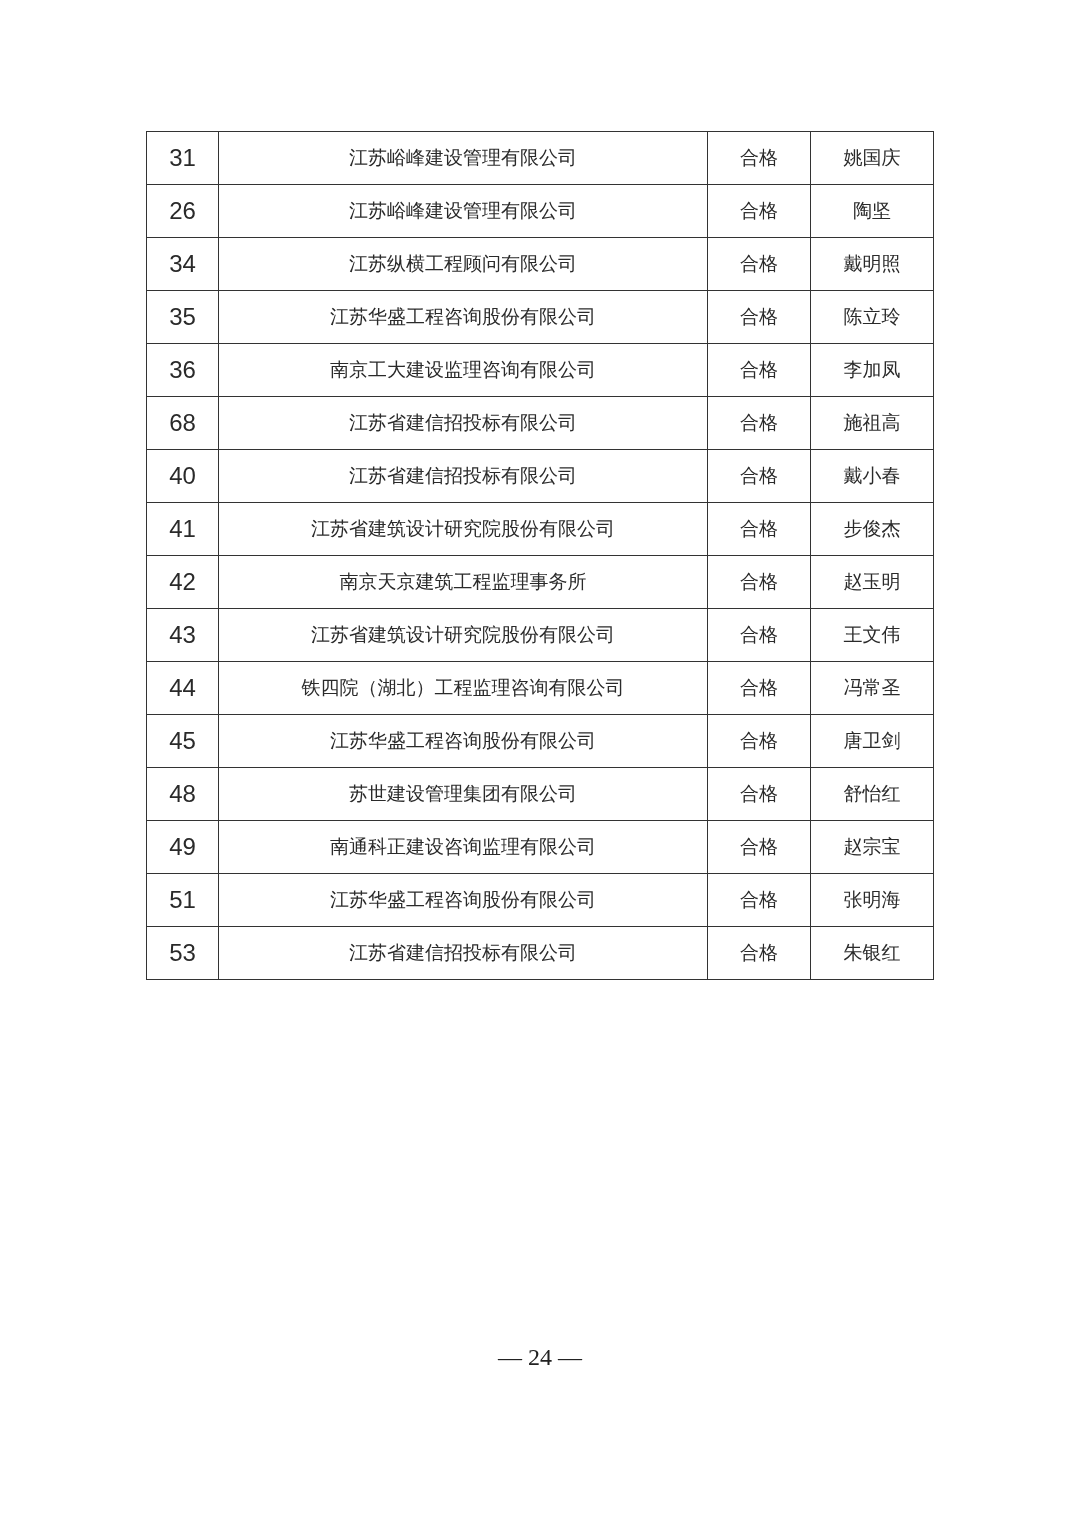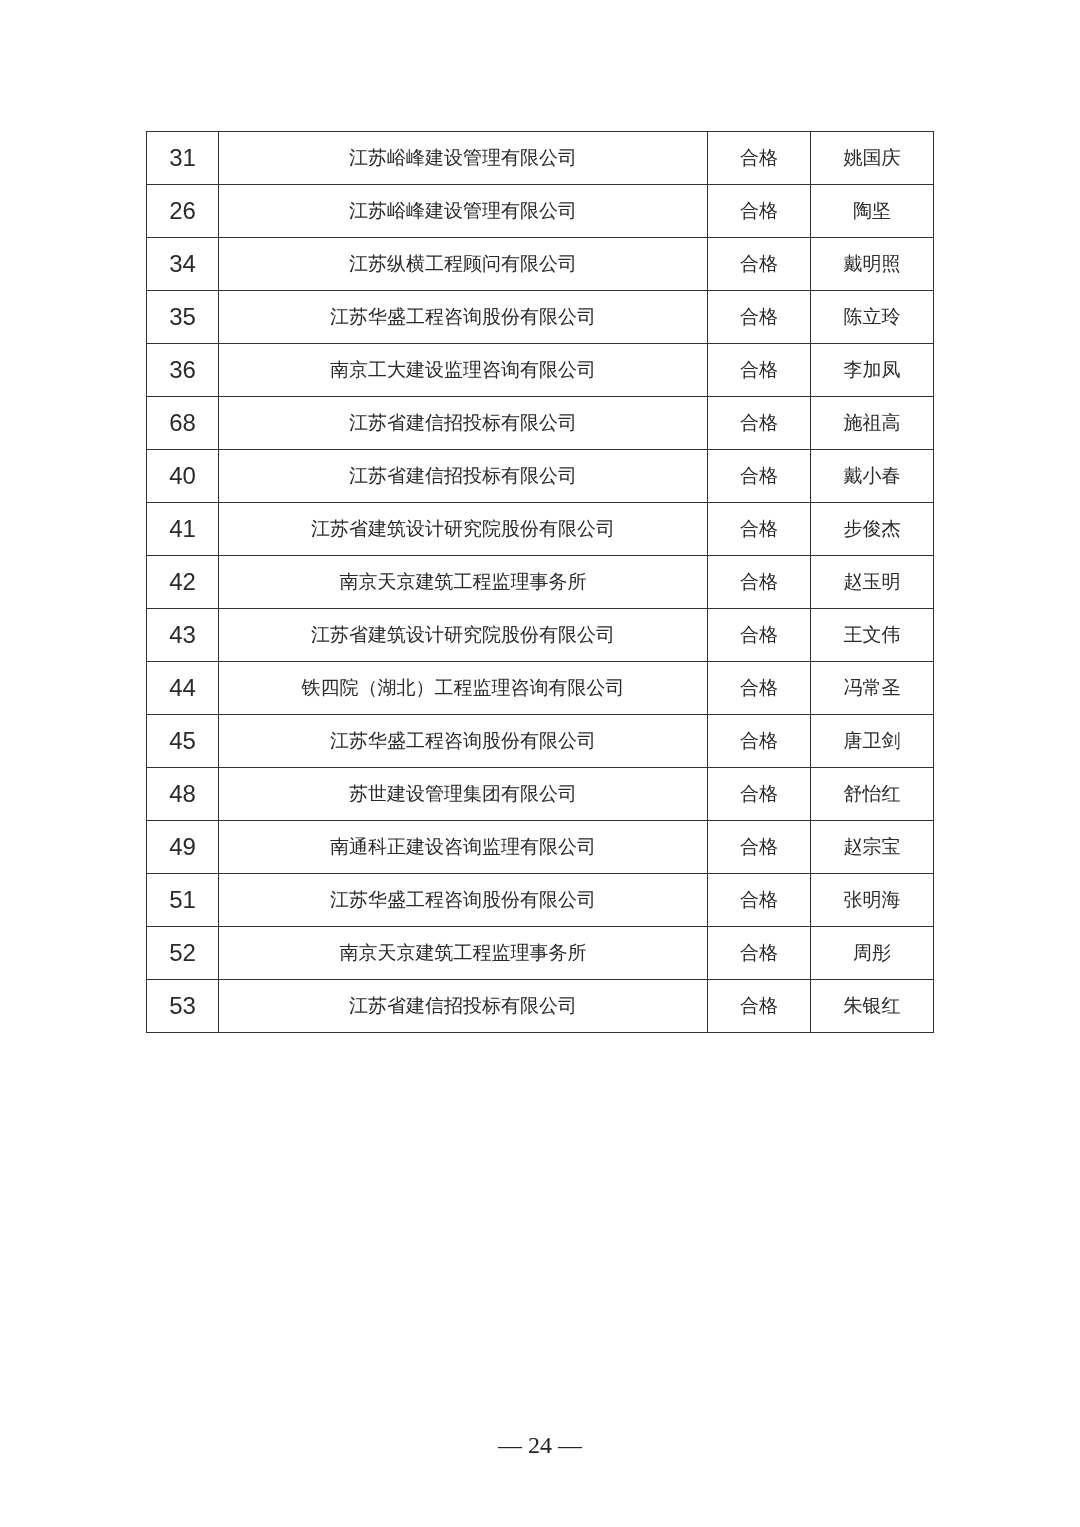--- a/index.html
+++ b/index.html
@@ -3,21 +3,21 @@
 <meta charset="utf-8">
 <style>
   html, body { margin: 0; padding: 0; background: #ffffff; }
   body { width: 1080px; height: 1527px; position: relative; overflow: hidden;
          font-family: "DejaVu Sans", "Liberation Sans", sans-serif; color: #222; }
   .tbl { position: absolute; left: 146px; top: 131px; width: 787px;
          border-collapse: collapse; table-layout: fixed; }
   .tbl td { border: 1.5px solid #333; height: 52px; padding: 0; text-align: center;
             vertical-align: middle; font-size: 19px; color: #2a2a2a; }
   .tbl td.no { font-family: "Liberation Sans", sans-serif; font-size: 24px; }
-  .pagenum { position: absolute; top: 1432px; left: 0; width: 1080px; text-align: center;
+  .pagenum { position: absolute; top: 1344px; left: 0; width: 1080px; text-align: center;
              font-family: "Liberation Serif", serif; font-size: 24px; color: #222; }
 </style>
 </head>
 <body>
 
 <table class="tbl">
   <colgroup>
     <col style="width:72px">
     <col style="width:489px">
     <col style="width:103px">
@@ -108,26 +108,20 @@
         <td>合格</td>
         <td>赵宗宝</td>
       </tr>
       <tr>
         <td class="no">51</td>
         <td>江苏华盛工程咨询股份有限公司</td>
         <td>合格</td>
         <td>张明海</td>
       </tr>
       <tr>
-        <td class="no">52</td>
-        <td>南京天京建筑工程监理事务所</td>
-        <td>合格</td>
-        <td>周彤</td>
-      </tr>
-      <tr>
         <td class="no">53</td>
         <td>江苏省建信招投标有限公司</td>
         <td>合格</td>
         <td>朱银红</td>
       </tr>
     </tbody>
 </table>
 
 <div class="pagenum">— 24 —</div>
 

